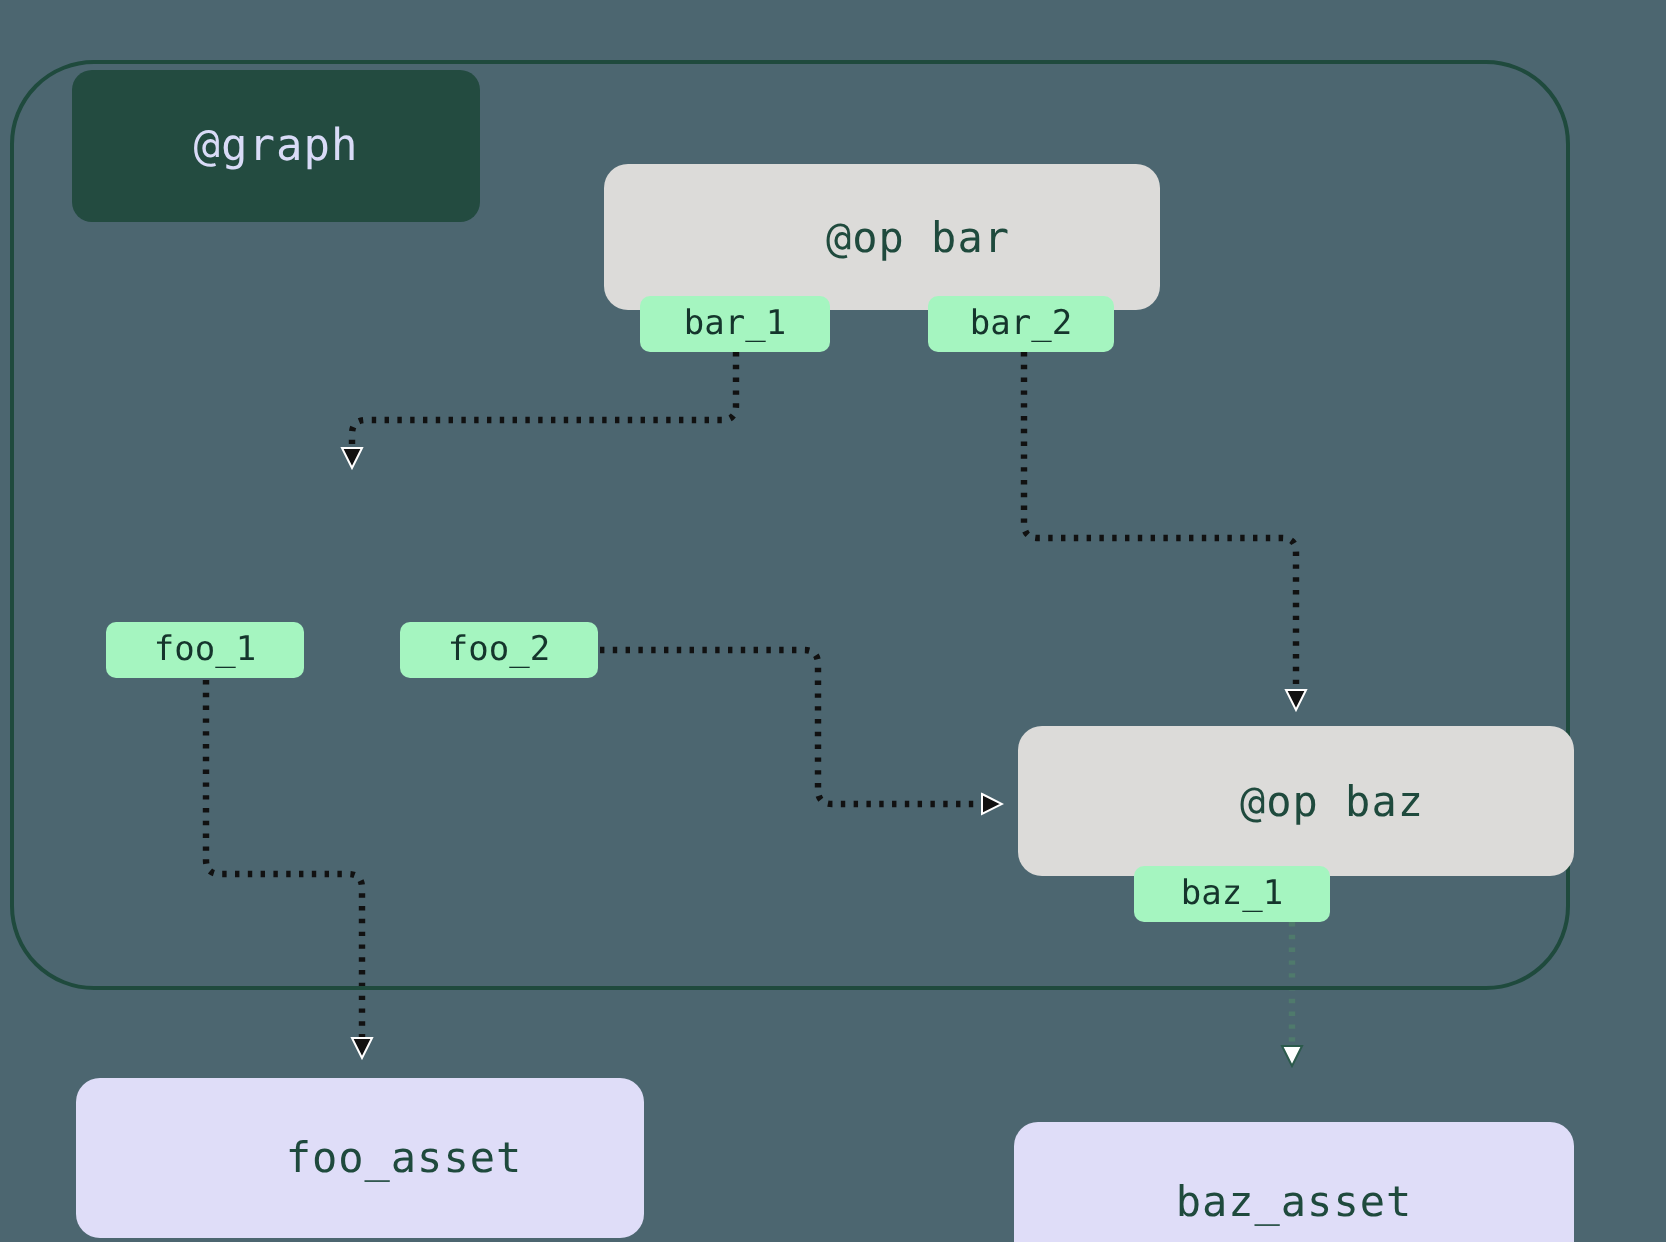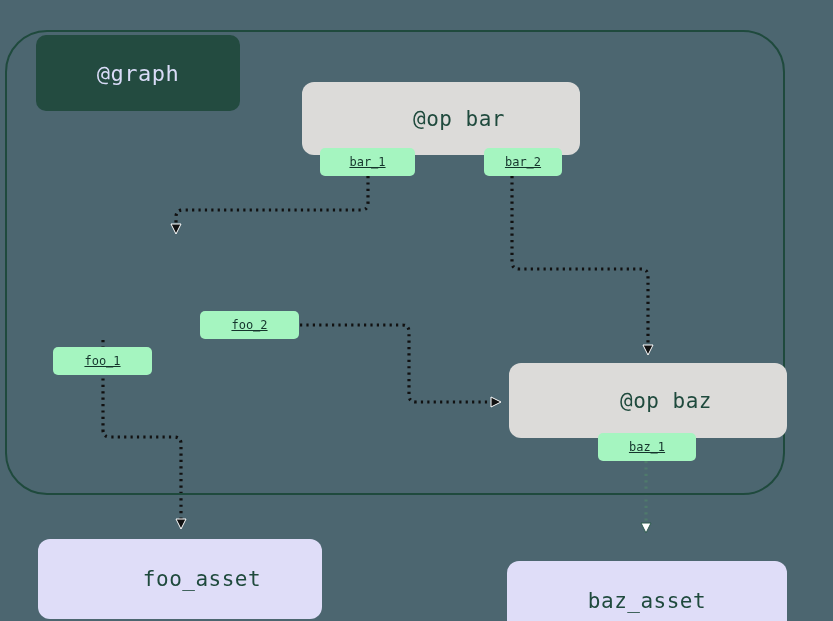--- a/index.html
+++ b/index.html
@@ -78,24 +78,23 @@
 
   
   .port {
     position: absolute;
     background: #a5f5c0;
     border-radius: 5px;
     display: flex;
     align-items: center;
     justify-content: center;
     color: #15352c;
-    font-size: 12px;
+    font-size: 17px;
     height: 28px;
     box-sizing: border-box;
-    text-decoration: underline;
   }
 
   
   .asset-node {
     position: absolute;
     background: #dfddf8;
     border-radius: 12px;
     display: flex;
     align-items: center;
     justify-content: center;
@@ -139,35 +138,35 @@
   <div class="graph-label">
     <span>@graph</span>
   </div>
 
   <div class="op-node" style="left:302px; top:82px; width:278px; height:73px;">
     <span>@op bar</span>
   </div>
   <div class="port" style="left:320px; top:148px; width:95px;">
     <span>bar_1</span>
   </div>
-  <div class="port" style="left:484px; top:148px; width:78px;">
+  <div class="port" style="left:464px; top:148px; width:93px;">
     <span>bar_2</span>
   </div>
 
-  <div class="port" style="left:53px; top:311px; width:99px;margin-top:36px;">
+  <div class="port" style="left:53px; top:311px; width:99px;">
     <span>foo_1</span>
   </div>
   <div class="port" style="left:200px; top:311px; width:99px;text-align:right;">
     <span>foo_2</span>
   </div>
 
   <div class="op-node" style="left:509px; top:363px; width:278px; height:75px;">
     <span>@op baz</span>
   </div>
-  <div class="port" style="left:598px; top:433px; width:98px;">
+  <div class="port" style="left:567px; top:433px; width:98px;">
     <span>baz_1</span>
   </div>
 
   <div class="asset-node" style="left:38px; top:539px; width:284px; height:80px;padding-left:44px;">
     <span>foo_asset</span>
   </div>
 
   <div class="asset-node" style="left:507px; top:561px; width:280px; height:80px;">
     <span>baz_asset</span>
   </div>

